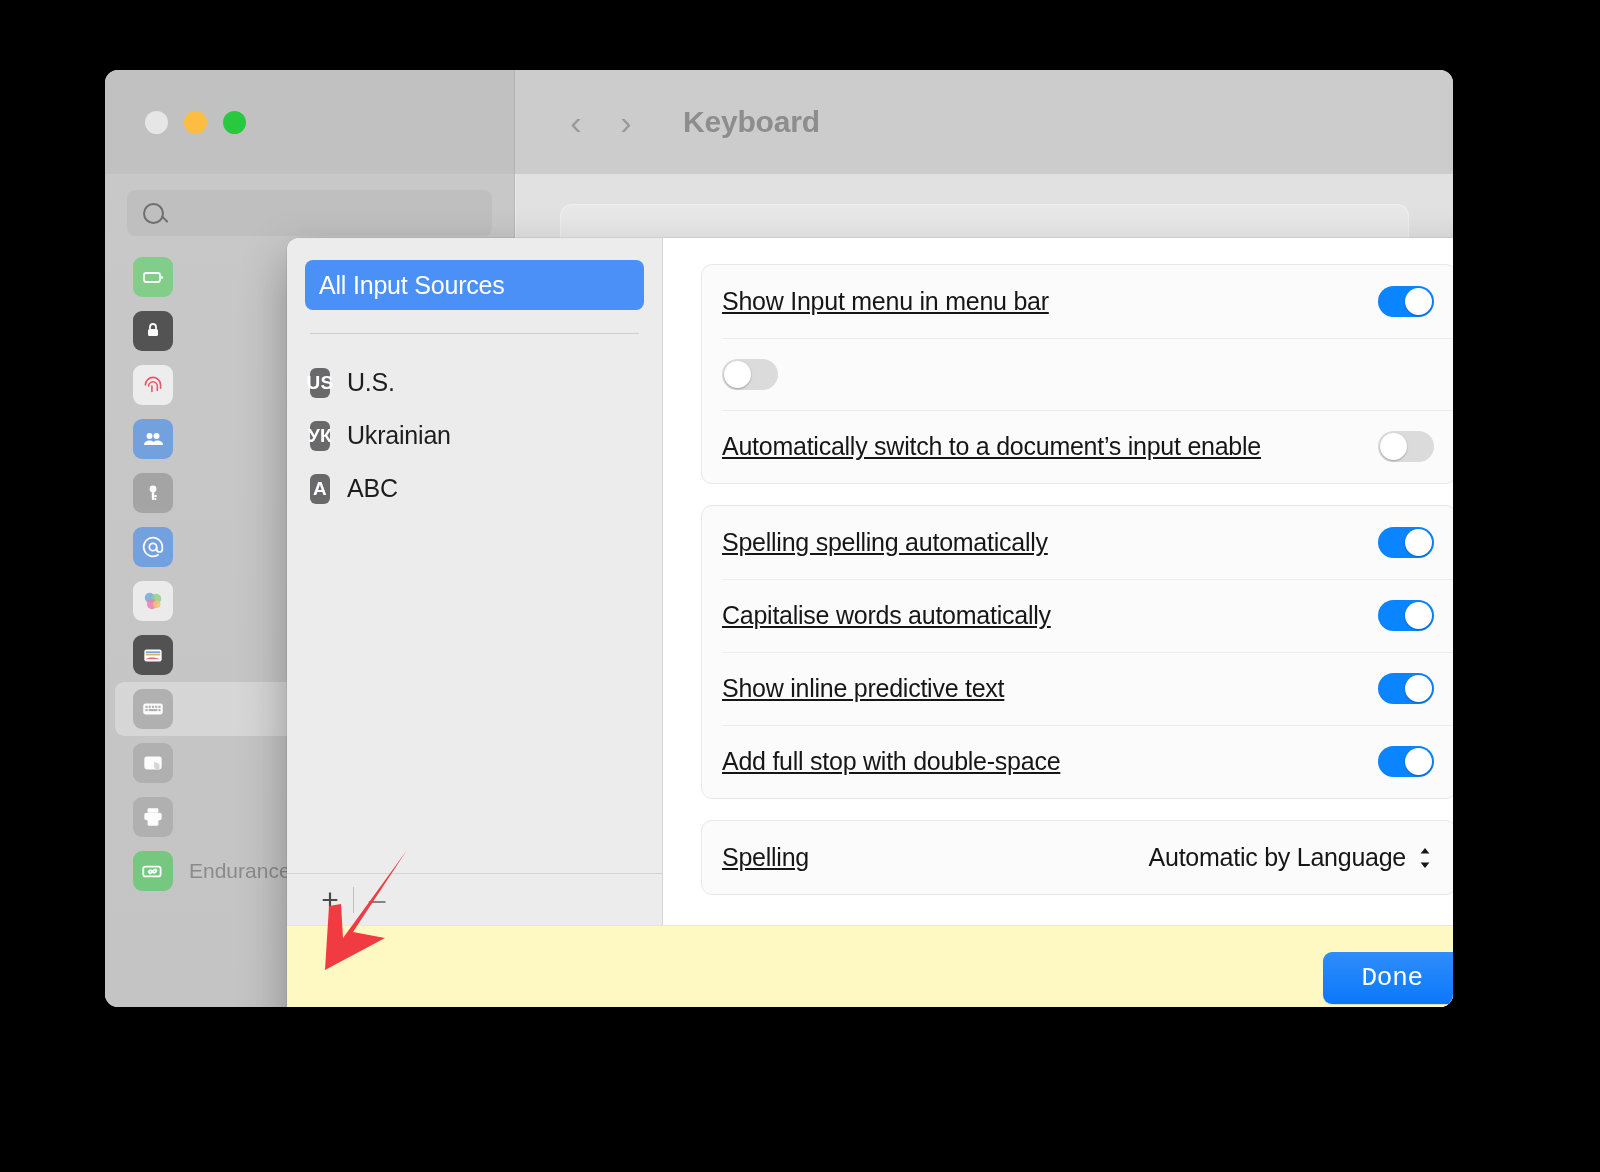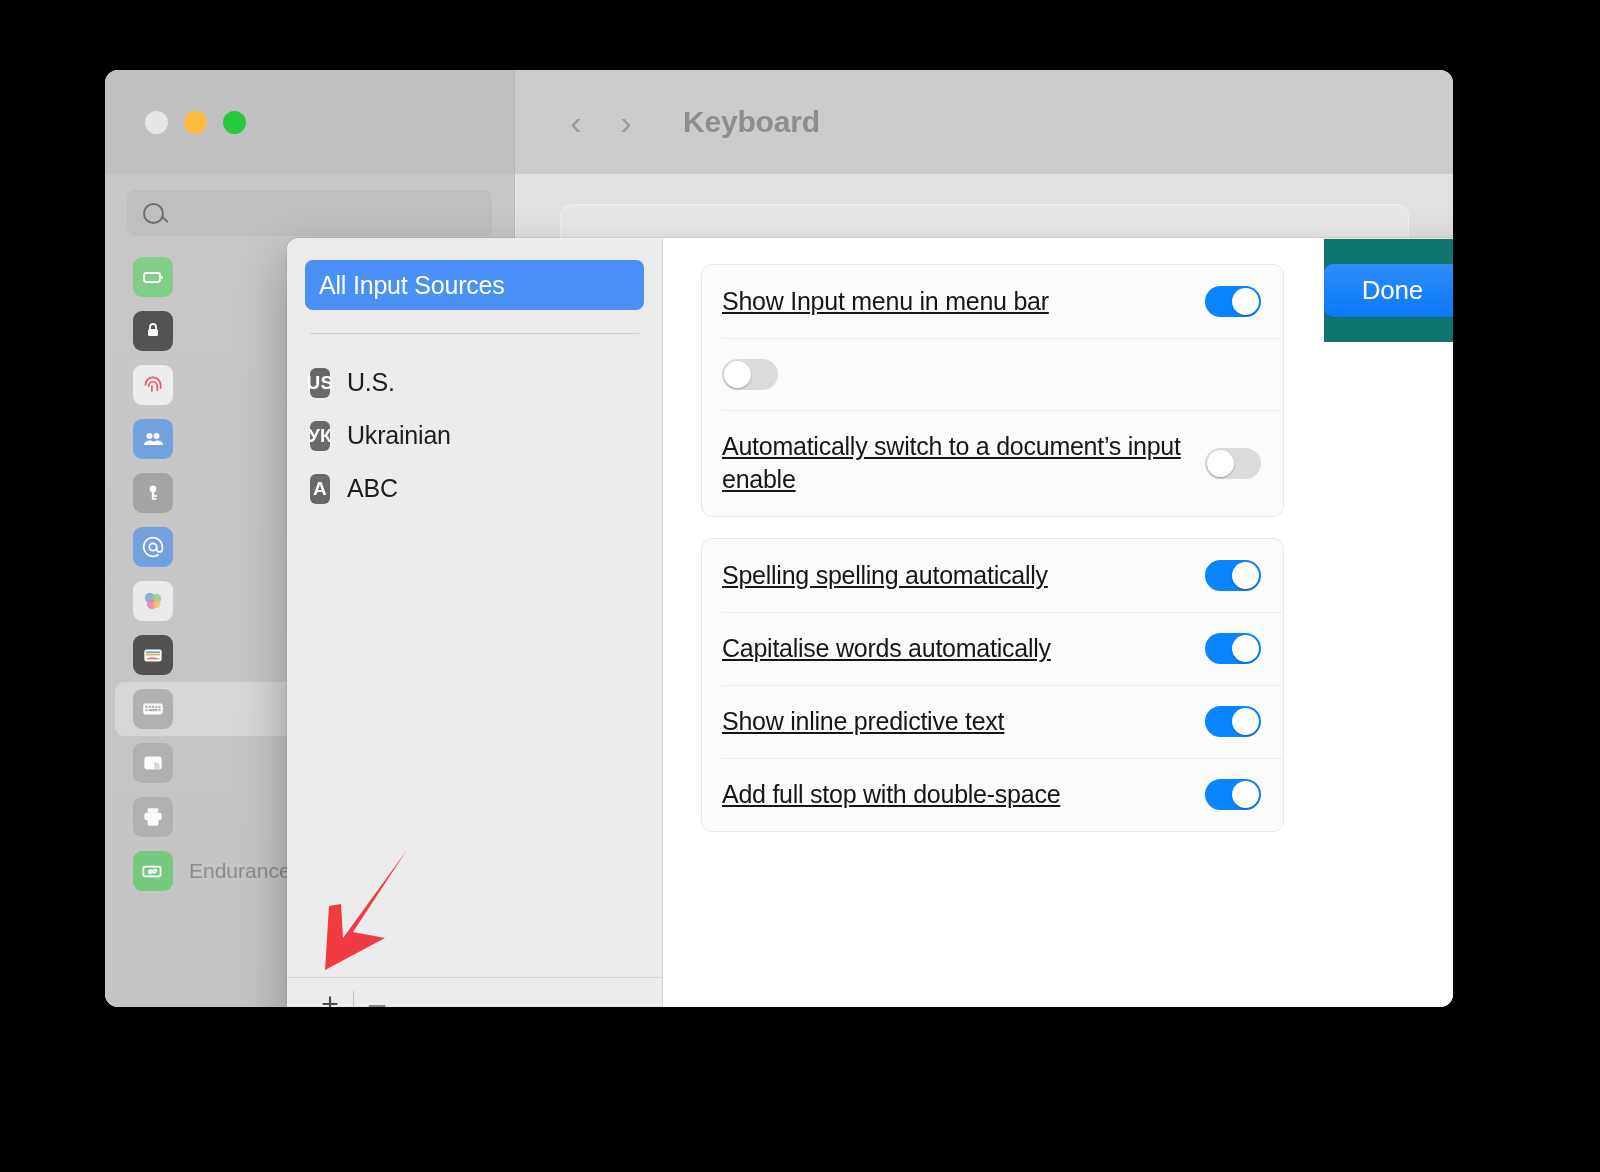--- a/index.html
+++ b/index.html
@@ -184,20 +184,21 @@
   #input-sources-sheet {
     position: absolute;
     left: 182px;
     top: 168px;
     width: 1210px;
     height: 791px;
     border-radius: 12px;
     background: #ffffff;
     overflow: hidden;
     display: flex;
+    flex-direction: column;
     box-shadow: 0 20px 48px rgba(0,0,0,0.30), 0 0 0 0.5px rgba(0,0,0,0.12);
   }
   .sheet-body {
     flex: 1;
     display: flex;
     min-height: 0;
   }
 
   
   .sheet-sidebar {
@@ -342,27 +343,28 @@
     align-items: center; justify-content: center;
     line-height: 0.62;
     font-size: 19px;
     color: #171717;
     font-weight: 700;
   }
 
   
   .sheet-footer {
     height: 104px;
-    background: #0f766e;
+    background: #fef9c3;
     border-top: 1px solid #e7e6e6;
     display: flex;
     align-items: center;
-    justify-content: flex-start;
+    justify-content: flex-end;
     padding-right: 36px;
     flex: 0 0 auto;
+    font-family: Liberation Mono, monospace;
   }
   .done-btn {
     background: linear-gradient(180deg,#2f8dfb 0%, #0a78fa 100%);
     color: #ffffff;
     font-size: 26px;
     letter-spacing: -0.2px;
     border-radius: 9px;
     padding: 11px 38px;
     border: none;
     font-family: inherit;
@@ -650,20 +652,36 @@
             <div class="row">
               <div class="row-text">
                 <div class="row-title">Add full stop with double-space</div>
               </div>
               <div class="toggle on">
                   <span class="knob"></span>
                 </div>
             </div>
           </div>
 
+          <div class="card">
+            <div class="row">
+              <div class="row-text">
+                <div class="row-title">Spelling</div>
+              </div>
+              <div class="popup">
+                <span class="popup-value">Automatic by Language</span>
+                <span class="stepper">
+                  <svg width="18" height="26" viewBox="0 0 18 26">
+                      <path d="M9 3l4.4 5.4H4.6z" fill="#171717"></path>
+                      <path d="M9 23l-4.4-5.4h8.8z" fill="#171717"></path>
+                    </svg>
+                </span>
+              </div>
+            </div>
+          </div>
 
         </div>
       </div>
 
       <div class="sheet-footer">
         <button class="done-btn">Done</button>
       </div>
     </div>
 
     <svg id="annotation-arrow" viewBox="0 0 120 128">

